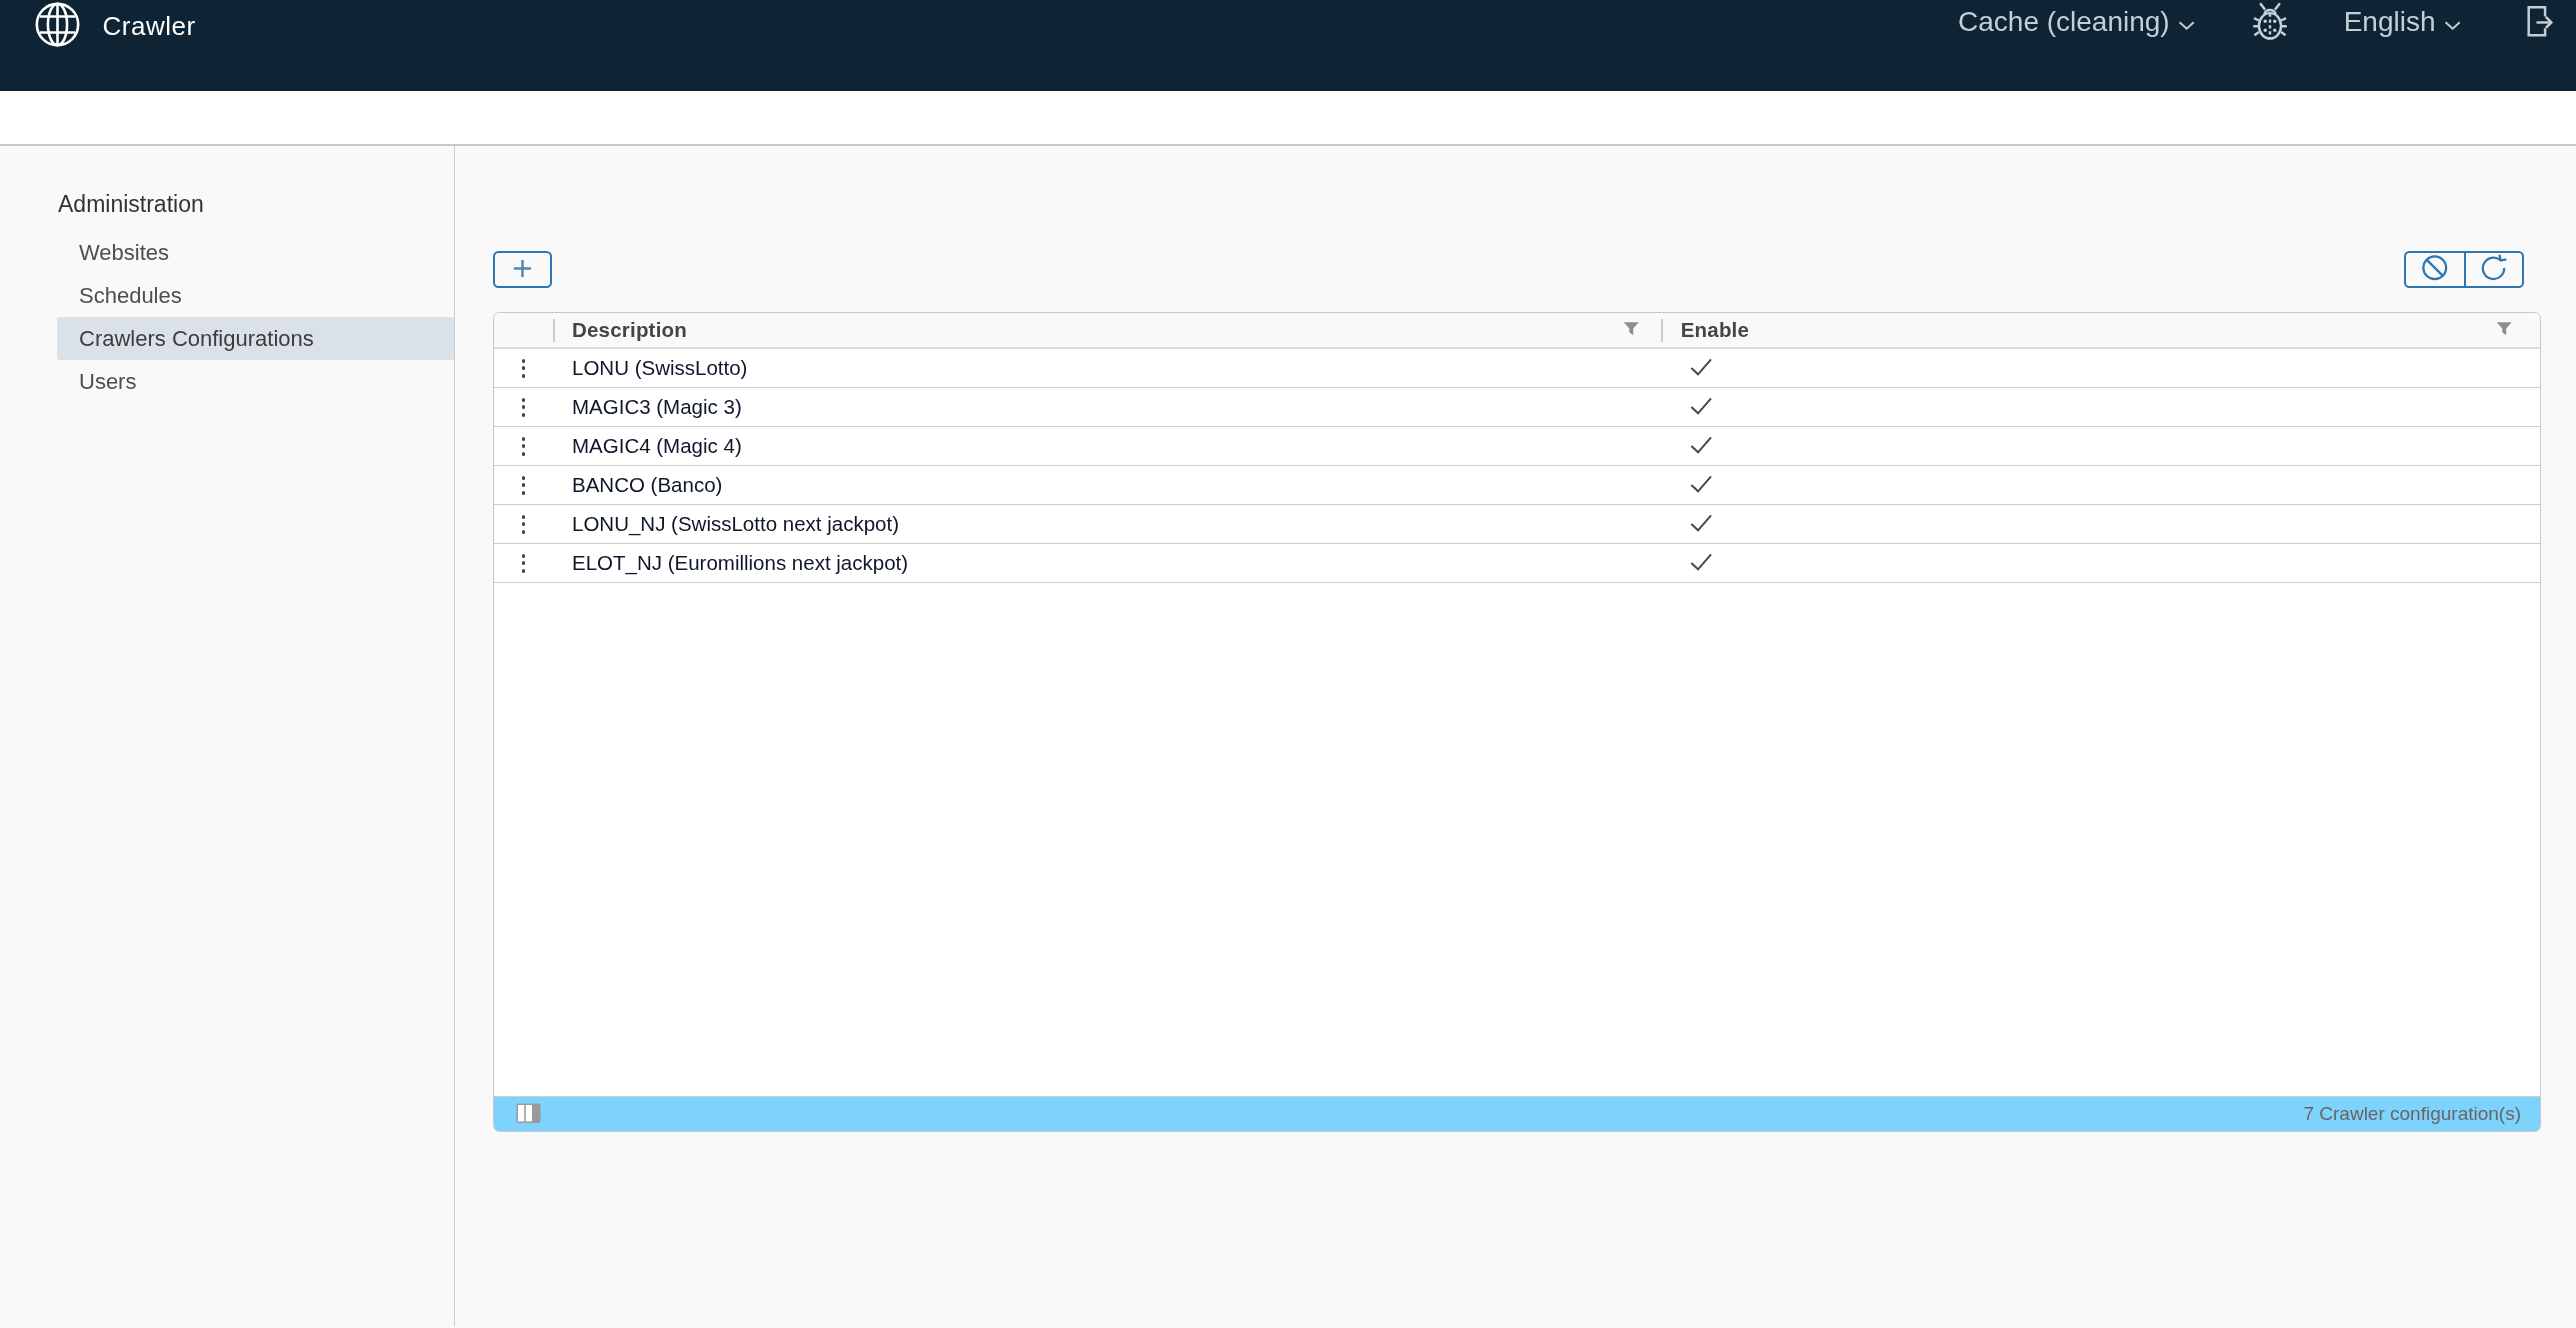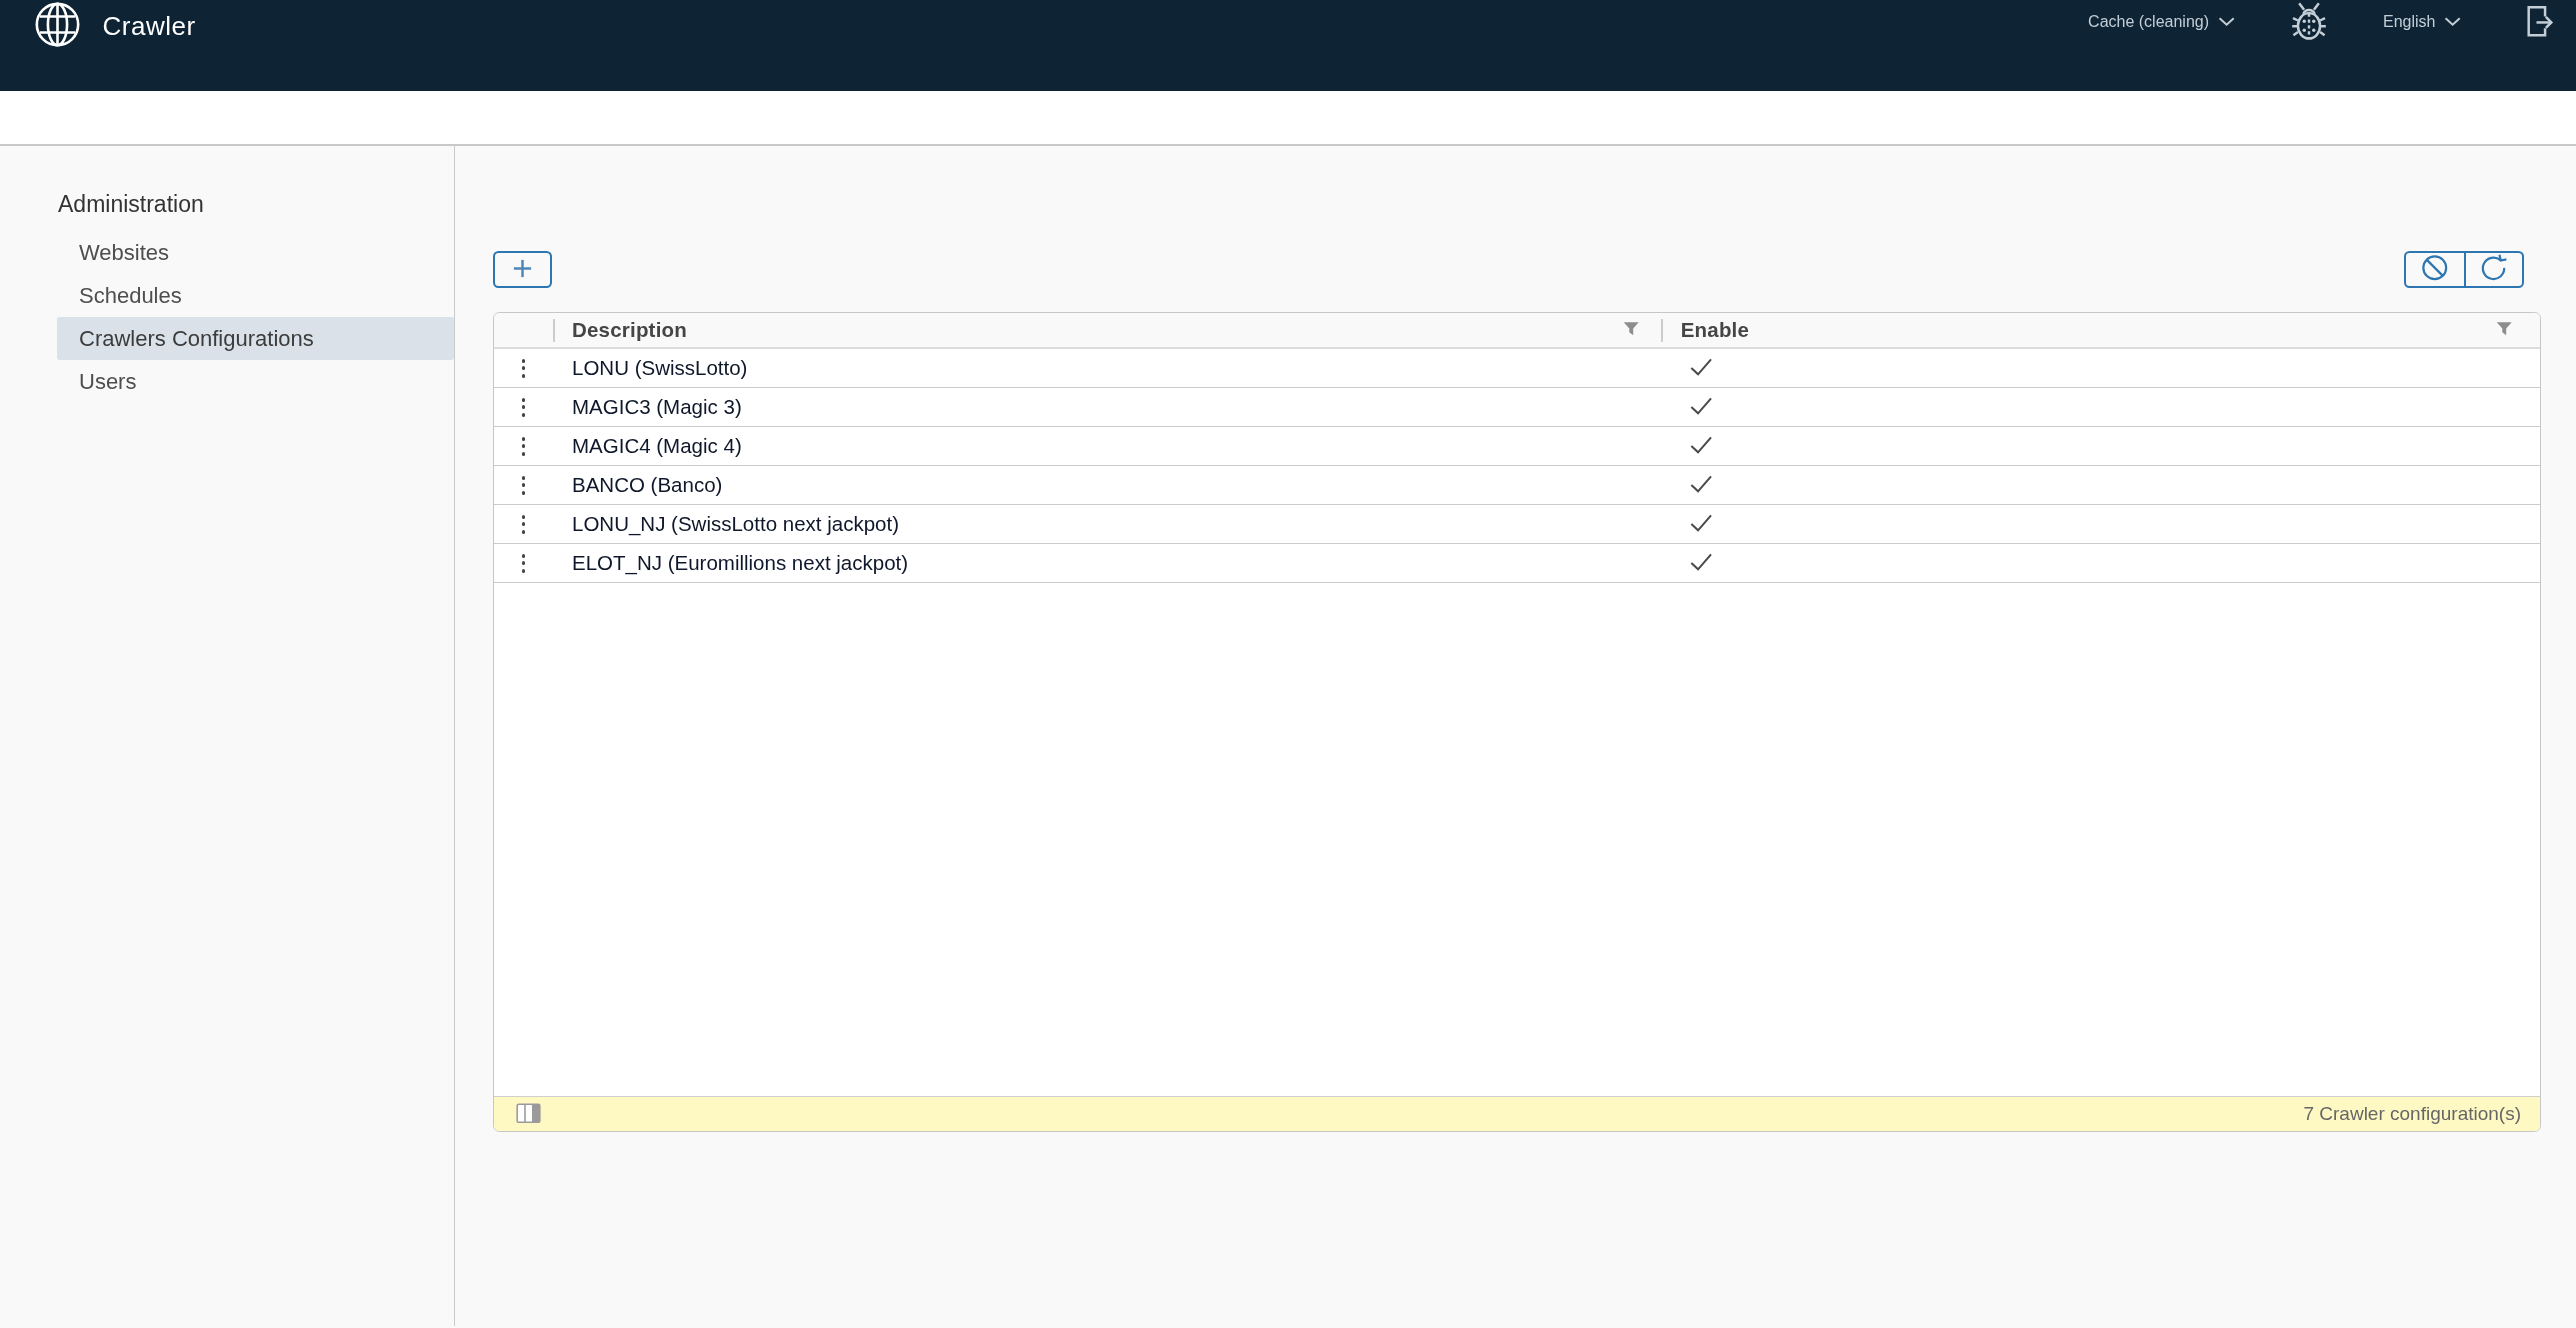--- a/index.html
+++ b/index.html
@@ -19,21 +19,21 @@
   }
 
   
   .navbar{
     height:91px;background:var(--navbar-bg);
     display:flex;align-items:flex-start;padding:0 20.5px 0 33px;
   }
   .brand{display:flex;align-items:center;gap:20.5px;}
   .brand-title{font-size:26px;color:#ffffff;letter-spacing:0.5px;font-weight:400;}
   .nav-right{margin-left:auto;display:flex;align-items:center;gap:55px;color:#c4ced6;}
-  .nav-drop{display:flex;align-items:center;gap:8.7px;font-size:16px;cursor:pointer;background:none;border:none;color:#c4ced6;font-family:inherit;padding:0;}
+  .nav-drop{display:flex;align-items:center;gap:8.7px;font-size:28px;cursor:pointer;background:none;border:none;color:#c4ced6;font-family:inherit;padding:0;}
   .nav-icon-btn{background:none;border:none;padding:0;cursor:pointer;display:flex;align-items:center;}
 
   
   .subheader{height:55px;background:#ffffff;border-bottom:2.4px solid #c9c9c9;}
 
   
   .content{display:flex;height:1180px;background:var(--content-bg);justify-content:center;}
 
   .sidebar{width:455px;flex-shrink:0;border-right:1.6px solid #c9c9c9;padding-top:38px;}
   .section-title{padding-left:58px;font-size:23px;line-height:41px;color:#333333;margin-bottom:6.3px;}
@@ -81,21 +81,21 @@
   .dg-row{display:flex;align-items:center;height:39px;border-bottom:1.6px solid #cbcbcb;background:#ffffff;flex-shrink:0;}
   .dg-row.highlighted{background:var(--highlight-row-bg);}
   .cell-kebab{width:59px;flex-shrink:0;display:flex;justify-content:center;}
   .cell-desc{width:1108px;flex-shrink:0;padding-left:19px;font-size:20.5px;color:#0f172a;}
   .cell-enable{flex:1;padding-left:27.6px;display:flex;align-items:center;}
   .kebab{display:flex;flex-direction:column;gap:3.9px;align-items:center;background:none;border:none;cursor:pointer;padding:4.7px 9.5px;}
   .kebab i{width:3.9px;height:3.9px;border-radius:50%;background:#444444;display:block;}
 
   .dg-filler{flex:1;background:#ffffff;}
   .dg-footer{
-    height:35px;flex-shrink:0;background:#fef9c3;border-top:1.6px solid #cfcfcf;
+    height:35px;flex-shrink:0;background:#7dd3fc;border-top:1.6px solid #cfcfcf;
     display:flex;align-items:center;justify-content:space-between;padding:0 19px 0 22px;
   }
   .footer-text{font-size:19px;color:#666666;}
   .col-toggle-btn{background:none;border:none;padding:0;cursor:pointer;display:flex;align-items:center;}
 </style>
 </head>
 <body>
 
 <header class="navbar">
   <div class="brand">

